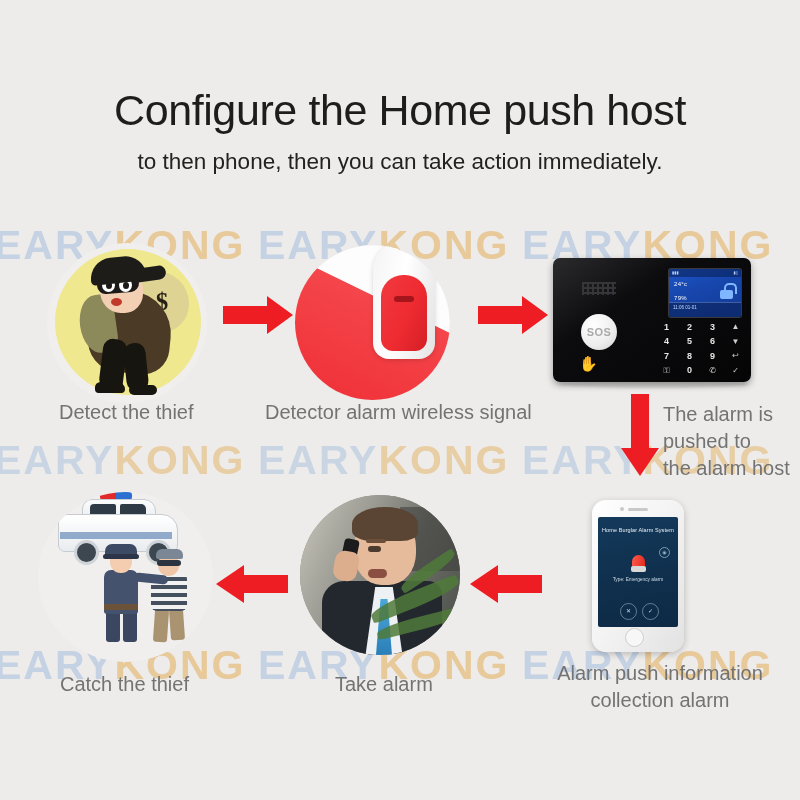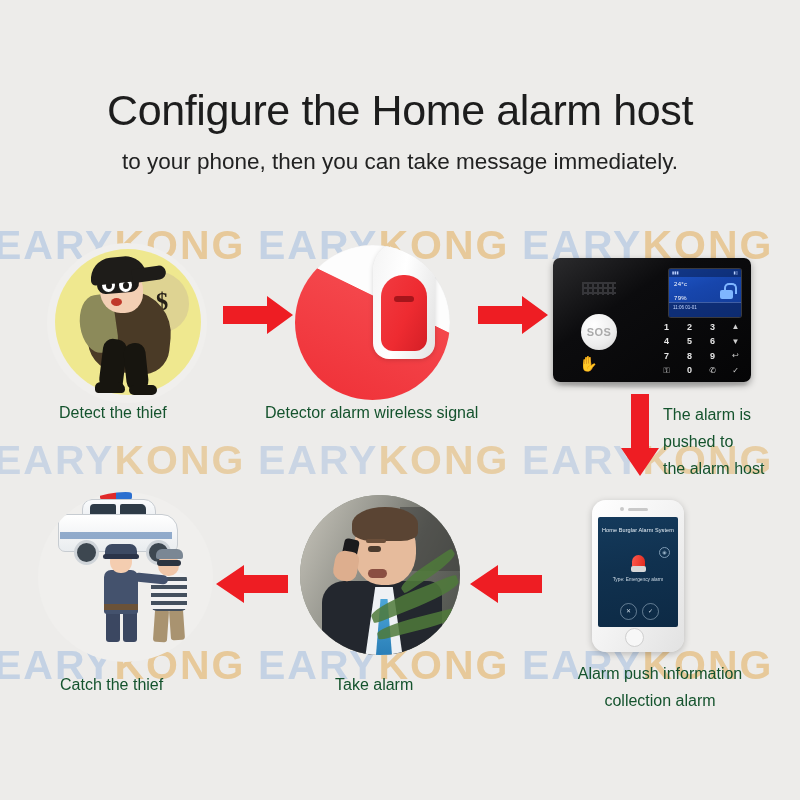--- a/index.html
+++ b/index.html
@@ -57,23 +57,23 @@
   }
 
   
   .circle {
     position: absolute;
     border-radius: 50%;
     overflow: hidden;
   }
   .caption {
     position: absolute;
-    font-size: 16px;
+    font-size: 20px;
     line-height: 25px;
-    color: #14532d;
+    color: #737373;
     white-space: pre-line;
   }
 
   
   #thief-circle {
     left: 47px; top: 243px;
     width: 160px; height: 160px;
     background: #f0efed;
   }
   #thief-disc {
@@ -757,23 +757,23 @@
   <div class="wm" style="left:-6px; top:642px;">
     <span class="a">EARY</span><span class="b">KONG</span>
   </div>
   <div class="wm" style="left:258px; top:642px;">
     <span class="a">EARY</span><span class="b">KONG</span>
   </div>
   <div class="wm" style="left:522px; top:642px;">
     <span class="a">EARY</span><span class="b">KONG</span>
   </div>
 
-  <div class="title">Configure the Home alarm host</div>
+  <div class="title">Configure the Home push host</div>
   <div class="subtitle">
-    <div>to your phone, then you can take message immediately.</div>
+    <div>to then phone, then you can take action immediately.</div>
   </div>
 
   <div class="circle" id="thief-circle">
     <div id="thief-disc"></div>
     <div class="tf" id="tf-bag-neck"></div>
     <div class="tf" id="tf-bag"></div>
     <div class="tf" id="tf-dollar">$</div>
     <div class="tf" id="tf-coat"></div>
     <div class="tf" id="tf-arm"></div>
     <div class="tf" id="tf-face"></div>

